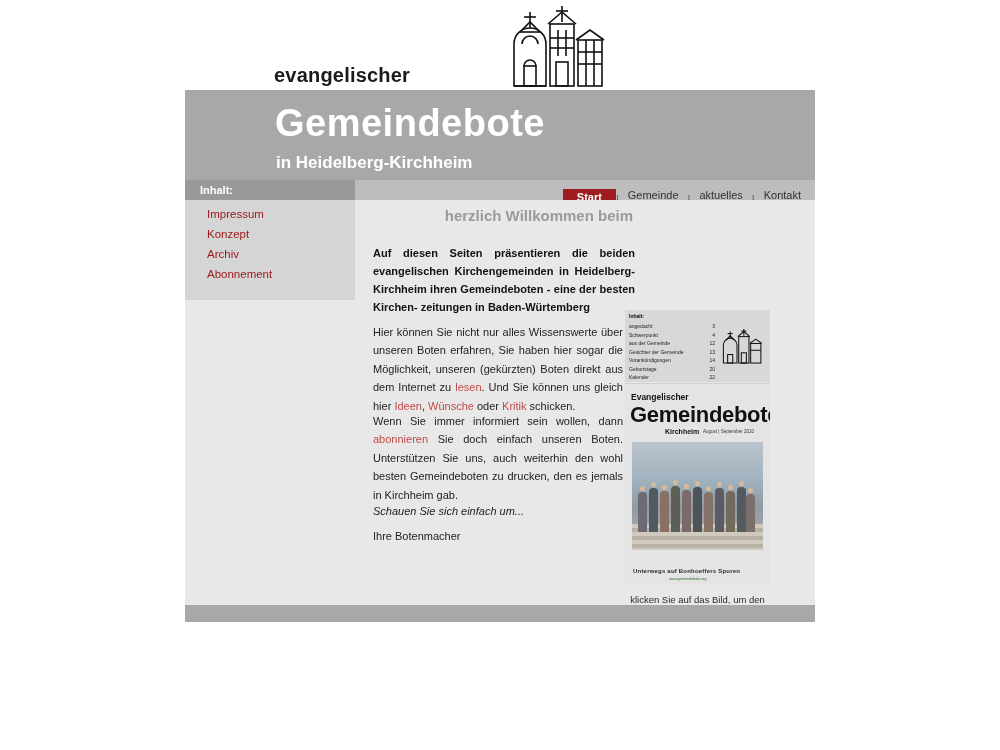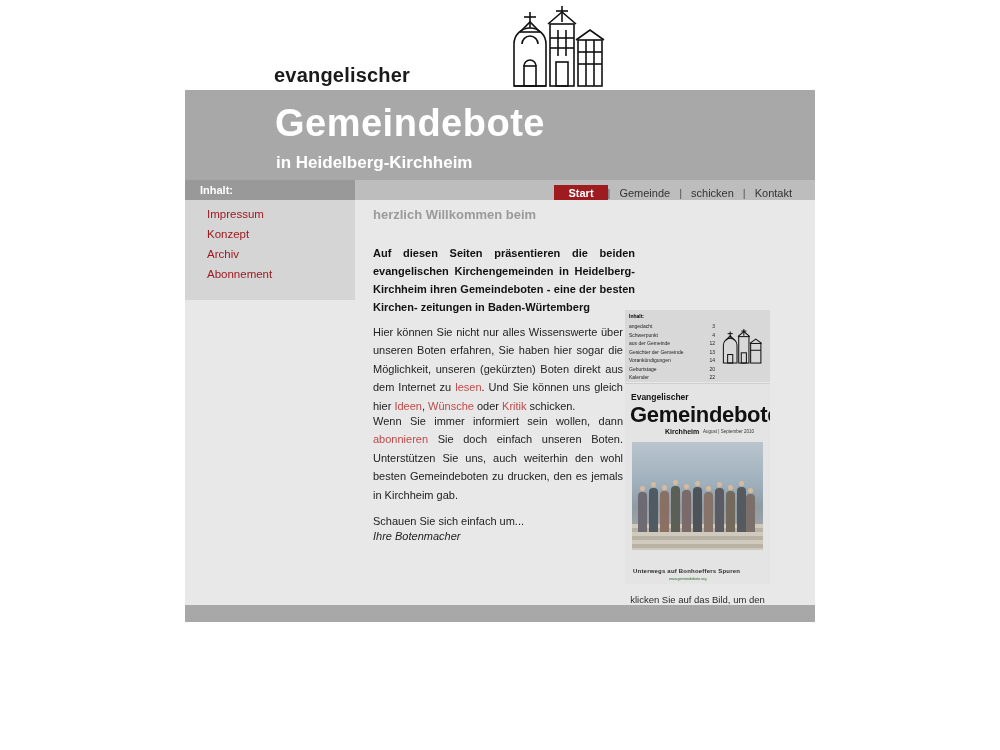--- a/index.html
+++ b/index.html
@@ -77,24 +77,24 @@
     background: #999999;
     color: #ffffff;
     font-size: 11px;
     font-weight: bold;
     line-height: 20px;
     padding-left: 15px;
     box-sizing: border-box;
   }
   .topnav {
     position: absolute;
-    right: 14px; top: 0;
+    right: 5px; top: 0;
     height: 25px;
     display: flex;
-    align-items: center;
+    align-items: flex-end;
     font-size: 11px;
     color: #333333;
   }
   .topnav .nav-item {
     padding: 0 9px;
     line-height: 20px;
     color: #333333;
     text-decoration: none;
     font-weight: normal;
   }
@@ -135,24 +135,25 @@
     font-size: 11.5px;
   }
   .sidebar-list li a {
     color: #9e1b20;
     text-decoration: none;
   }
   .welcome {
     position: absolute;
     left: 188px; top: 6px;
     width: 260px;
-    font-size: 13px;
+    font-size: 15px;
     font-weight: bold;
     color: #9a9a9a;
     line-height: 1.35;
+    text-align: right;
   }
   .intro {
     position: absolute;
     left: 188px; top: 44px;
     width: 262px;
     font-size: 11px;
     font-weight: bold;
     color: #111111;
     line-height: 1.65;
     text-align: justify;
@@ -162,22 +163,22 @@
     left: 188px;
     width: 250px;
     font-size: 11px;
     color: #222222;
     line-height: 1.68;
     text-align: justify;
   }
   .para a { color: #c04a4a; text-decoration: none; }
   .para.p1 { top: 112px; }
   .para.p2 { top: 201px; }
-  .para.p3 { top: 301px; }
-  .para.p4 { top: 316px; font-style: italic; }
+  .para.p3 { top: 291px; font-style: italic; }
+  .para.p4 { top: 316px; }
 
   
 
   
   .coverbox {
     position: absolute;
     left: 440px; top: 110px;
     width: 145px;
     text-align: center;
   }
@@ -356,21 +357,21 @@
     <div class="banner-sub">in Heidelberg-Kirchheim</div>
   </div>
 
   <div class="navstrip">
     <div class="inhalt-tab">Inhalt:</div>
     <div class="topnav">
       <a class="nav-item active" href="#">Start</a>
       <span class="sep">|</span>
       <a class="nav-item" href="#">Gemeinde</a>
       <span class="sep">|</span>
-      <a class="nav-item" href="#">schicken</a>
+      <a class="nav-item" href="#">aktuelles</a>
       <span class="sep">|</span>
       <a class="nav-item" href="#">Kontakt</a>
     </div>
   </div>
 
   <div class="content-wrap">
 
     <div class="sidebar">
       <ul class="sidebar-list">
         <li><a href="#">Impressum</a></li>

